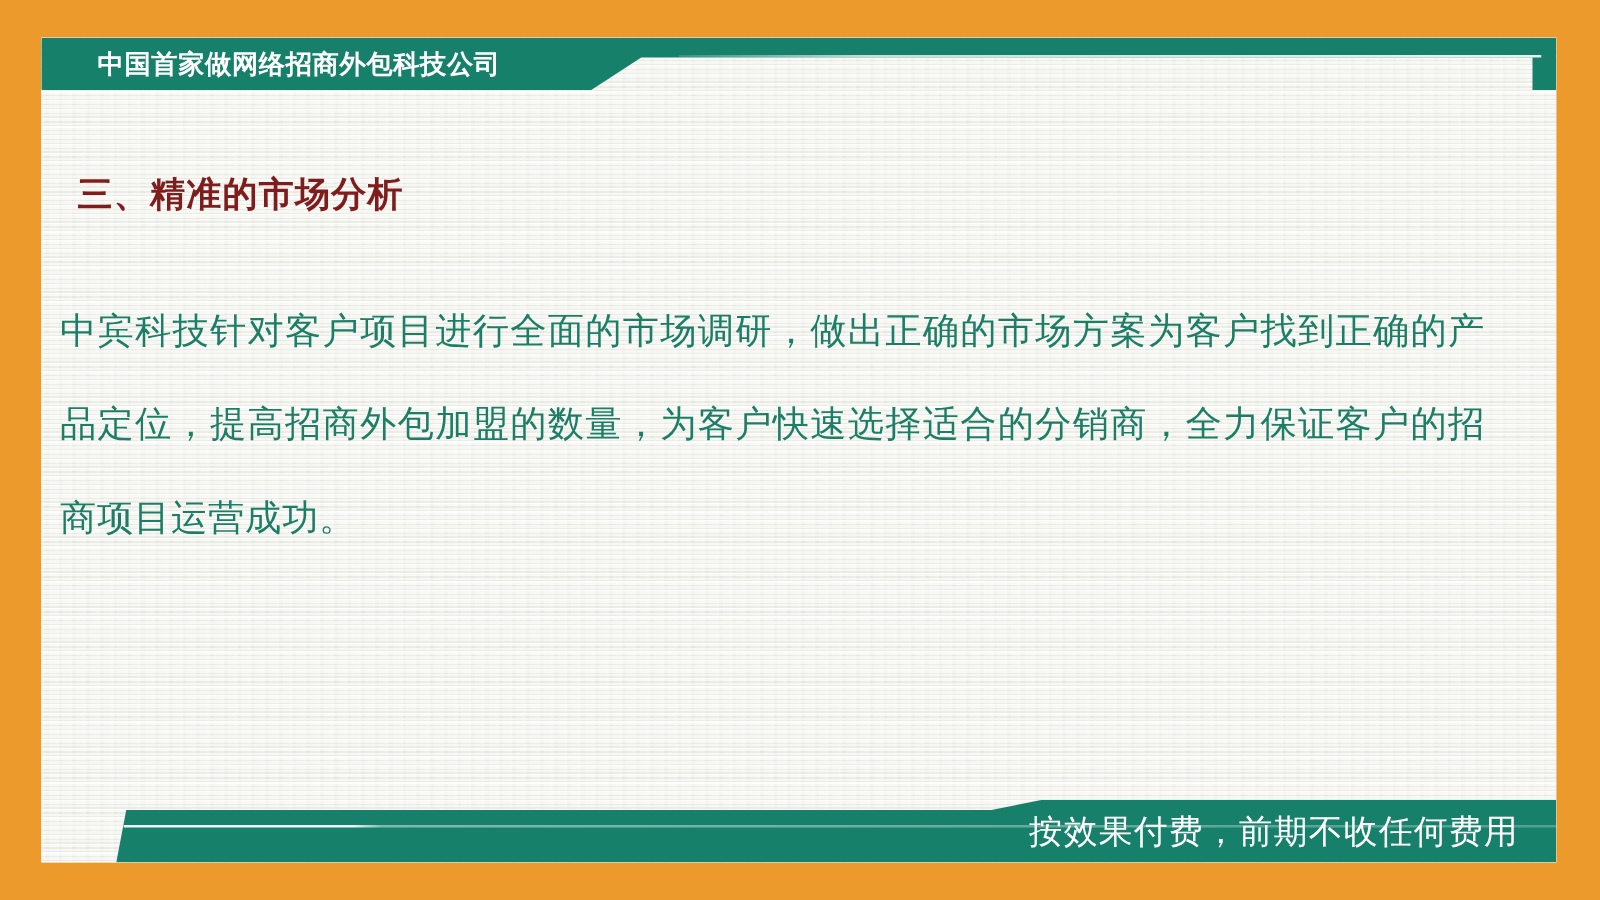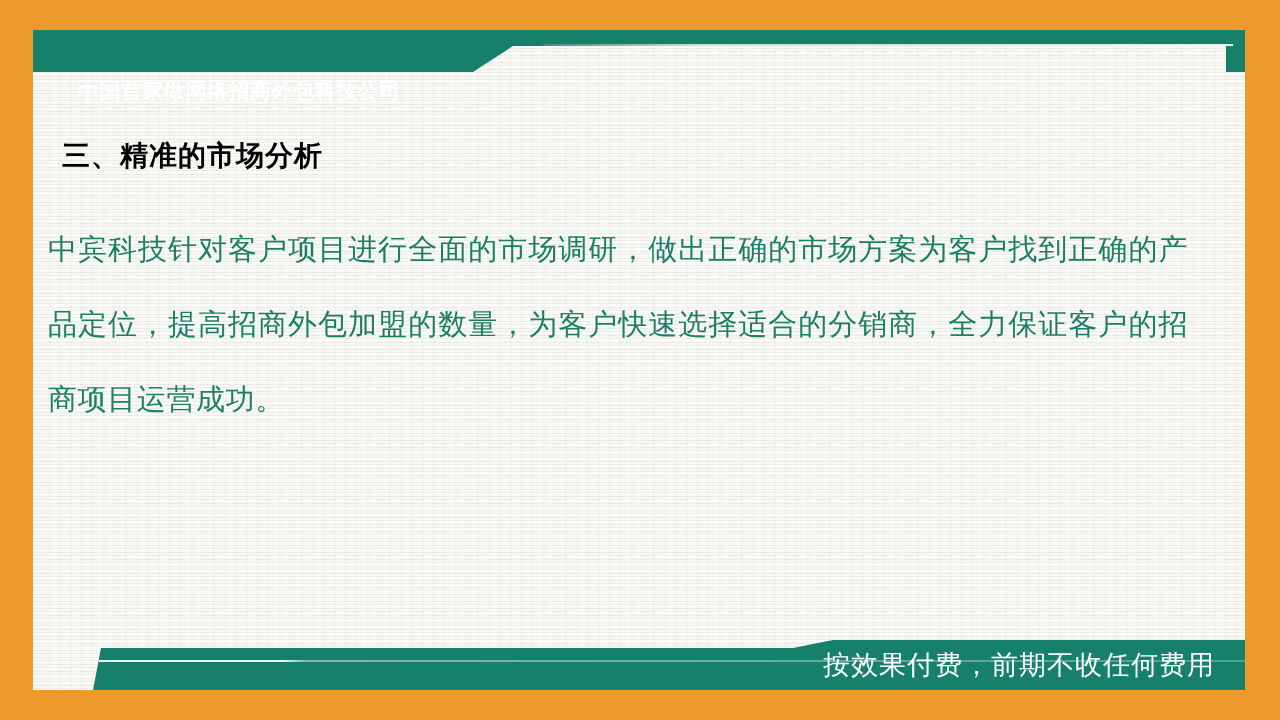--- a/index.html
+++ b/index.html
@@ -80,38 +80,37 @@
   .header-title {
     position: absolute;
     left: 45px;
     top: 50%;
     transform: translateY(-50%);
     color: #ffffff;
     font-size: 21px;
     font-weight: bold;
     letter-spacing: 0.5px;
     white-space: nowrap;
-    margin-top: 40px;
   }
 
   
   .section-title {
     position: absolute;
     left: 62px;
     top: 137px;
-    color: #000000;
+    color: #7f1d1d;
     font-size: 28px;
     font-weight: bold;
     letter-spacing: 1px;
     white-space: nowrap;
   }
   .body-text {
     position: absolute;
     left: 48px;
-    top: 212px;
+    top: 228px;
     width: 1140px;
     color: #1D7E66;
     font-family: "Liberation Serif", "DejaVu Serif", serif;
     font-size: 29px;
     line-height: 75px;
     text-align: justify;
     text-align-last: left;
     letter-spacing: 0.6px;
   }
 

